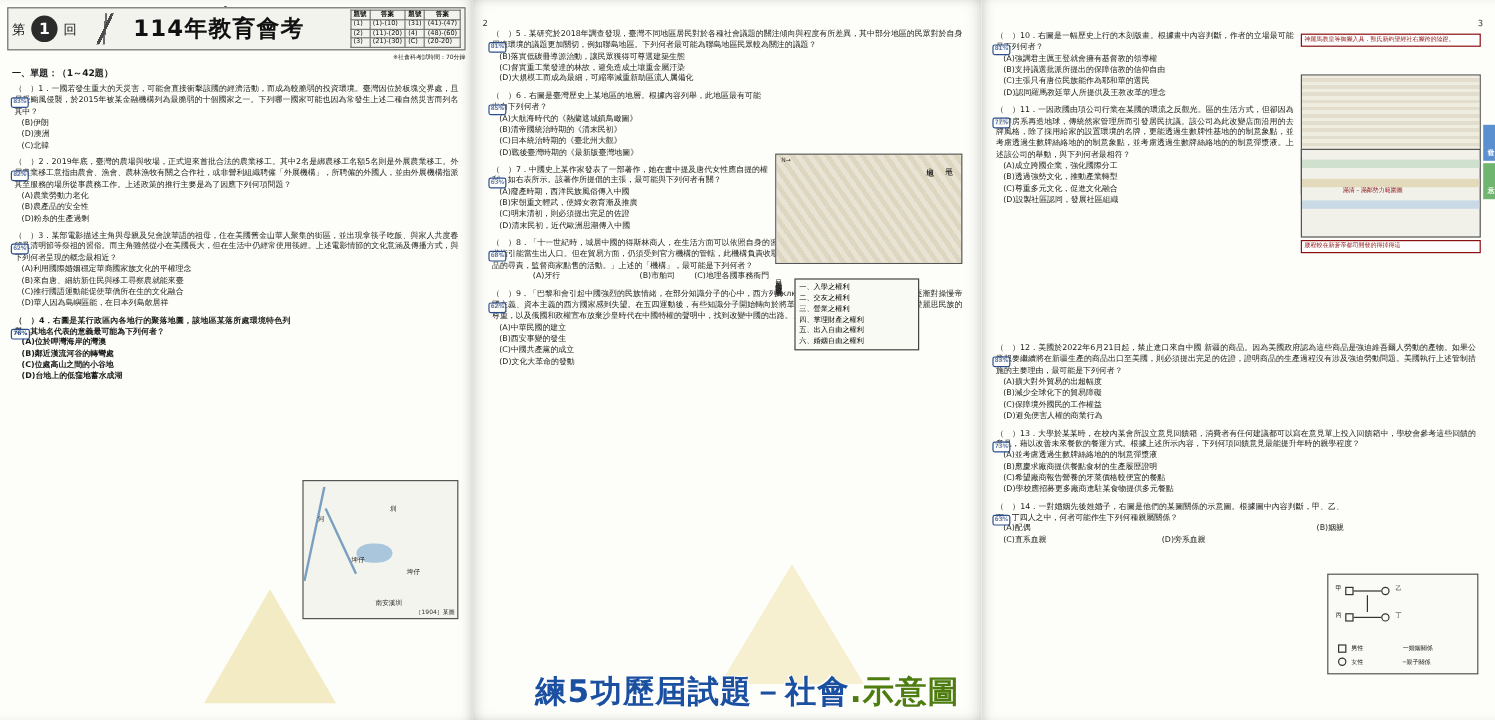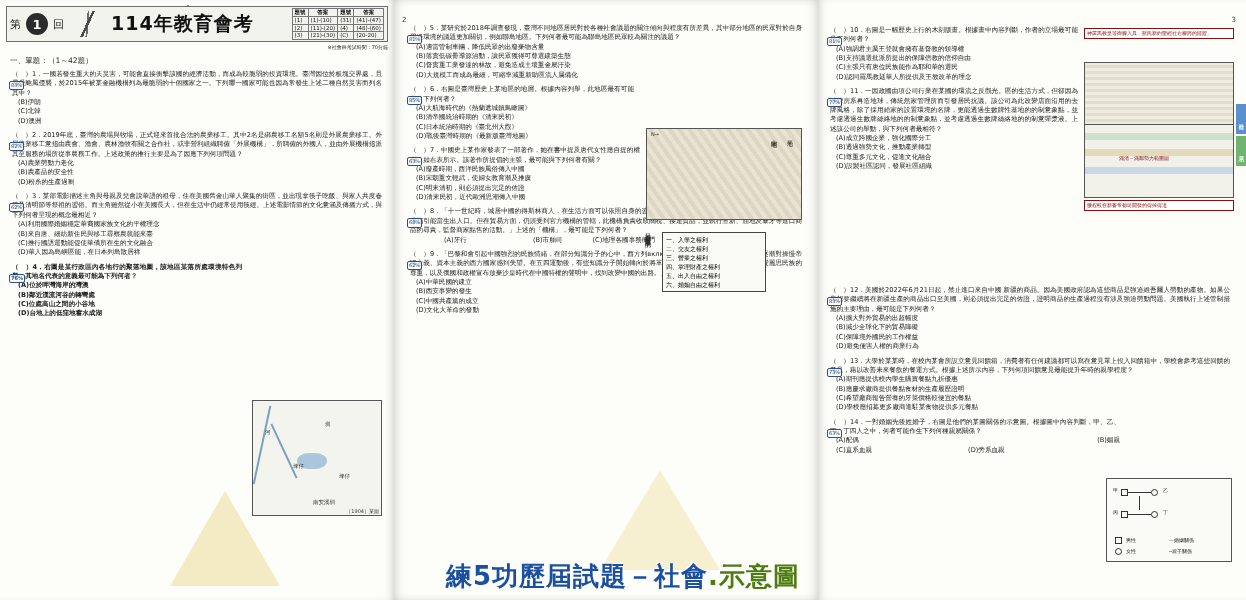--- a/index.html
+++ b/index.html
@@ -60,21 +60,21 @@
   .hdr-note { font-size:5px; color:#222; position:absolute; right:6px; top:44px;}
 
   
   .col {
     position:absolute;
     font-size:6.6px;
     line-height:1.42;
     color:#1b1b1b;
     text-align:justify;
   }
-  .sec-title { font-size:7.6px; font-weight:normal; margin-bottom:3px; }
+  .sec-title { font-size:7.6px; font-weight:bold; margin-bottom:3px; }
   .q { margin-bottom:5px; position:relative; padding-left:2px; }
   .q .stem { display:block; }
   .q .opts { display:block; margin-left:6px; }
   .q .opt { display:block; }
   .pct {
     position:absolute; left:-1px; top:11px;
     font-size:5px; color:#2b4f8e; border:1px solid #2b4f8e; border-radius:2px;
     padding:0 1px; background:rgba(255,255,255,.7);
   }
 
@@ -214,22 +214,22 @@
     <div class="hdr-note">※社會科考試時間：70分鐘</div>
 
     <div class="col" style="left:10px; top:56px; width:372px;">
       <div class="sec-title">一、單題：（1～42題）</div>
 
       <div class="q">
         <span class="pct">83%</span>
         <span class="stem">（　）1．一國若發生重大的天災害，可能會直接衝擊該國的經濟活動，而成為較脆弱的投資環境。臺灣因位於板塊交界處，且易受颱風侵襲，於2015年被某金融機構列為最脆弱的十個國家之一。下列哪一國家可能也因為常發生上述二種自然災害而列名其中？</span>
         <span class="opts">
           <span class="opt">(B)伊朗</span>
+          <span class="opt">(D)澳洲</span>
           <span class="opt">(C)北韓</span>
-          <span class="opt">(D)澳洲</span>
         </span>
       </div>
 
       <div class="q">
         <span class="pct">82%</span>
         <span class="stem">（　）2．2019年底，臺灣的農場與牧場，正式迎來首批合法的農業移工。其中2名是綁農移工名額5名則是外展農業移工。外展農業移工意指由農會、漁會、農林漁牧有關之合作社，或非營利組織聘僱「外展機構」，所聘僱的外國人，並由外展機構指派其至服務的場所從事農務工作。上述政策的推行主要是為了因應下列何項問題？</span>
         <span class="opts">
           <span class="opt">(A)農業勞動力老化</span>
           <span class="opt">(B)農產品的安全性</span>
           <span class="opt">(D)粉糸的生產過剩</span>
@@ -274,21 +274,20 @@
 
   <div class="page p2">
     <span class="pg-num" style="left:8px; top:16px;">2</span>
 
     <div class="col" style="left:14px; top:24px; width:394px;">
 
       <div class="q">
         <span class="pct">81%</span>
         <span class="stem">（　）5．某研究於2018年調查發現，臺灣不同地區居民對於各種社會議題的關注傾向與程度有所差異，其中部分地區的民眾對於自身周邊環境的議題更加關切，例如聯島地區。下列何者最可能為聯島地區民眾較為關注的議題？</span>
         <span class="opts">
-          <span class="opt">(A)適當管制車輛，降低民眾的出廢棄物含量</span>
           <span class="opt">(B)落實低碳冊導源治動，讓民眾獲得可尊選建築生態</span>
           <span class="opt">(C)督實重工業發達的林故，避免造成土壤重金屬汙染</span>
           <span class="opt">(D)大規模工而成為最細，可縮率減重新助區流人属備化</span>
         </span>
       </div>
 
       <div class="q" style="width:226px;">
         <span class="pct">85%</span>
         <span class="stem">（　）6．右圖是臺灣歷史上某地區的地層。根據內容列舉，此地區最有可能出自下列何者？</span>
         <span class="opts">
@@ -308,21 +307,21 @@
           <span class="opt">(C)明末清初，則必須提出完足的佐證</span>
           <span class="opt">(D)清末民初，近代歐洲思潮傳入中國</span>
         </span>
       </div>
 
       <div class="q">
         <span class="pct">68%</span>
         <span class="stem">（　）8．「十一世紀時，城居中國的得斯林商人，在生活方面可以依照自身的習俗行事，例如他們的清真寺高聳上，慈拜族城、燒火求指引能當生出人口。但在貿易方面，仍須受到官方機構的管轄，此機構負責收取關稅、接運貿品，並執行查新、油地及暴牙等進口商品的尋責，監督商家點售的活動。」上述的「機構」，最可能是下列何者？</span>
         <span class="opts">
           <span class="opt" style="display:inline-block;margin-right:28px;padding-left:28px;">(A)牙行</span>
-          <span class="opt" style="display:inline-block;margin-right:28px;padding-left:36px;">(B)市舶司</span>
+          <span class="opt" style="display:inline-block;margin-right:14px;padding-left:36px;">(B)市舶司</span>
           <span class="opt" style="display:inline-block;">(C)地理各國事務衙門</span>
         </span>
       </div>
 
       <div class="q">
         <span class="pct">62%</span>
         <span class="stem">（　）9．「巴黎和會引起中國強烈的民族情緒，在部分知識分子的心中，西方列включ的形象轉變為壓迫者，因此他們逐漸對操慢帝國主義、資本主義的西方國家感到失望。在五四運動後，有些知識分子開始轉向於將革命的理論，試圖從俄國革命家對於愛麗思民族的尊重，以及俄國和政權宣布放棄沙皇時代在中國特權的聲明中，找到改變中國的出路。」上述內容最可能與下列何者有關？</span>
         <span class="opts">
           <span class="opt">(A)中華民國的建立</span>
           <span class="opt">(B)西安事變的發生</span>
@@ -388,21 +387,21 @@
           <span class="opt">(B)減少全球化下的貿易障礙</span>
           <span class="opt">(C)保障境外國民的工作權益</span>
           <span class="opt">(D)避免便害人權的商業行為</span>
         </span>
       </div>
 
       <div class="q">
         <span class="pct">73%</span>
         <span class="stem">（　）13．大學於某某時，在校內某會所設立意見回饋箱，消費者有任何建議都可以寫在意見單上投入回饋箱中，學校會參考這些回饋的意見，藉以改善未來餐飲的餐運方式。根據上述所示內容，下列何項回饋意見最能提升年時的親學程度？</span>
         <span class="opts">
-          <span class="opt">(A)期刊應提供校內學生購買餐點九折優惠</span>
+          <span class="opt">(A)並考慮透過生數牌絲絡地的的制意彈漿液</span>
           <span class="opt">(B)應慶求廠商提供餐點食材的生產履歷證明</span>
           <span class="opt">(C)希望廠商報告營養的牙菜價格較便宜的餐點</span>
           <span class="opt">(D)學校應招募更多廠商進駐某食物提供多元餐點</span>
         </span>
       </div>
 
       <div class="q" style="width:292px;">
         <span class="pct">63%</span>
         <span class="stem">（　）14．一對婚姻先後姓婚子，右圖是他們的某圖關係的示意圖。根據圖中內容判斷，甲、乙、丙、丁四人之中，何者可能作生下列何種親屬關係？</span>
         <span class="opts">

